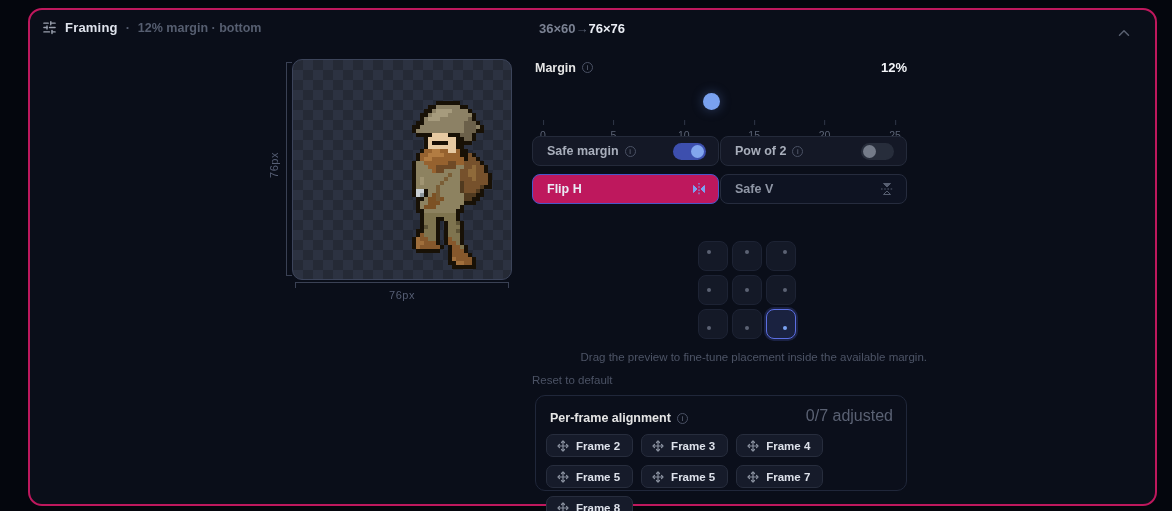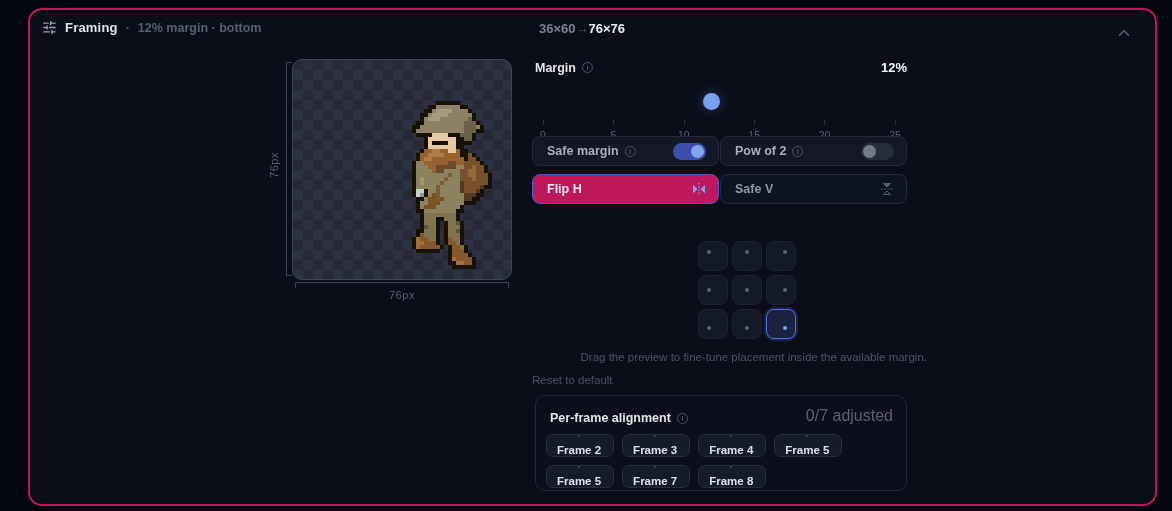--- a/index.html
+++ b/index.html
@@ -86,21 +86,21 @@
   .hint { position:absolute; left:-20px; right:-20px; top:341px; text-align:right; font-size:11.5px; color:#4d5466; }
   .reset { position:absolute; left:0; right:0; top:364px; text-align:left; font-size:11.5px; color:#4b5264; cursor:pointer; }
 
   .pf-card { position:absolute; left:3px; top:385px; width:372px; height:96px;
     border:1px solid #20273a; border-radius:10px; background:#0b0f1b; }
   .pf-head { display:flex; align-items:flex-end; margin:11px 13px 0 14px; }
   .pf-status { margin-left:auto; font-size:16px; color:#5a6173; }
   .pf-frames { display:flex; flex-wrap:wrap; gap:8px 8px; margin:9px 12px 0 10px; }
   .frame-btn { height:23px; display:inline-flex; align-items:center; gap:7px; padding:0 12px 0 10px;
     background:#161b2a; border:1px solid #272d3d; border-radius:7px; cursor:pointer;
-    font-size:11.5px; font-weight:bold; color:#dde1ea;flex-direction:column; }
+    font-size:11.5px; font-weight:bold; color:#dde1ea; }
   .frame-btn .move-icon { width:12px; height:12px; color:#8a919f; }
 
   svg { display:block; }
 </style>
 </head>
 <body>
 
 <div class="panel">
 
   <div class="hdr-left">

